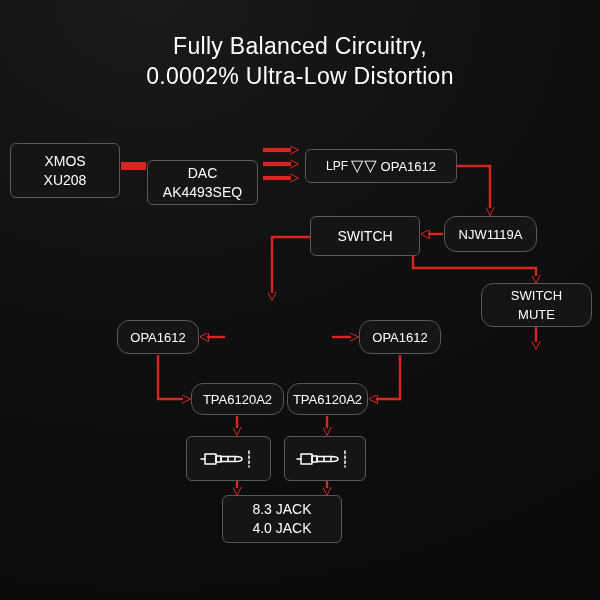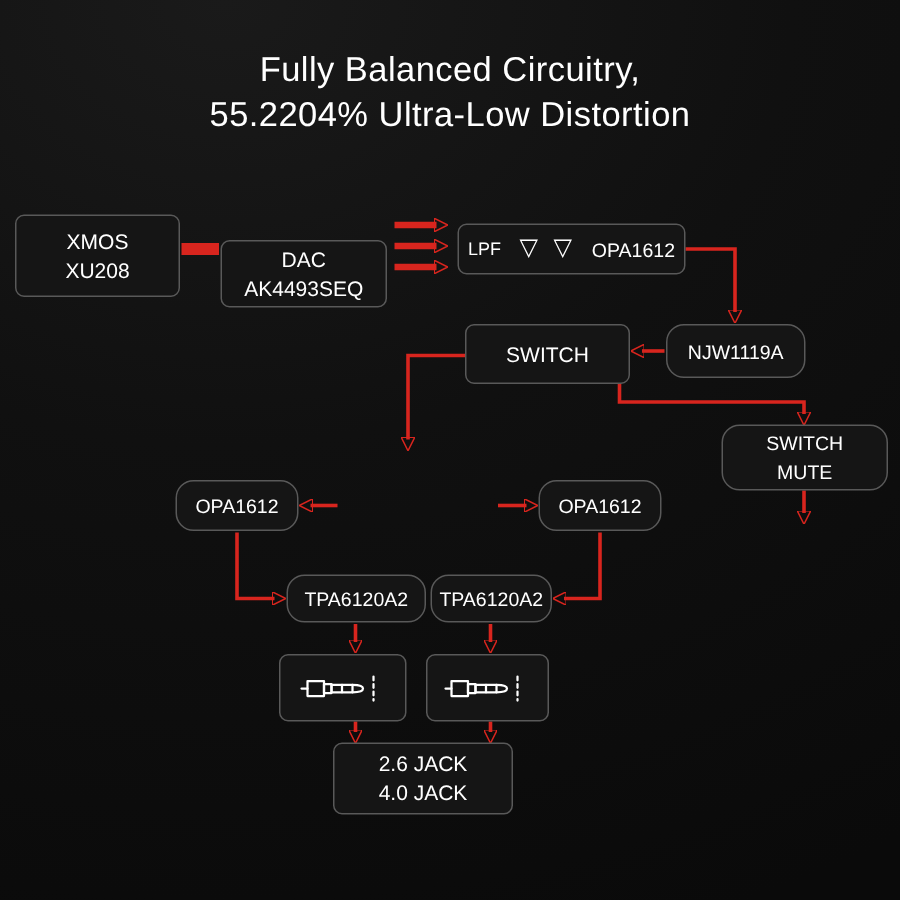--- a/index.html
+++ b/index.html
@@ -17,33 +17,33 @@
   .wires path { fill:none; stroke:#d8251e; }
   .wires .a   { stroke-width:2.4; }
   .wires .fat { stroke-width:4.2; }
   .wires .bar { stroke-width:8; }
   .node {
     position:absolute; background:#151515; border:1px solid #595959; border-radius:6px;
     color:#ffffff; display:flex; flex-direction:column; align-items:center; justify-content:center;
     font-size:14px; line-height:19px; text-align:center;
   }
   .node.small { font-size:13px;border-radius:12px; }
-  .node.lpf { flex-direction:row; gap:3px; font-size:12px; padding:16px 6px;justify-content:space-between; }
+  .node.lpf { flex-direction:row; gap:3px; font-size:12px; padding:16px 6px; }
   .node.lpf .opamp { font-size:16px; line-height:16px; letter-spacing:-2px; color:#ffffff; }
   .node.lpf .chip { font-size:13px; margin-left:3px; }
   .node.jackicon svg { display:block; }
 </style>
 </head>
 <body>
 
 <div class="canvas">
 
   <div class="title">
     <div>Fully Balanced Circuitry,</div>
-    <div>55.2204% Ultra-Low Distortion</div>
+    <div>0.0002% Ultra-Low Distortion</div>
   </div>
 
   <svg class="wires" width="600" height="600" viewBox="0 0 600 600">
     <defs>
       <marker id="ah" markerUnits="userSpaceOnUse" markerWidth="9" markerHeight="9" refX="1.5" refY="4.5" orient="auto">
         <path d="M0,0 L9,4.5 L0,9 Z" fill="#d8251e" stroke="none"></path>
       </marker>
     </defs>
     <path class="bar" d="M121,166 H146"></path>
     <path class="fat" d="M263,150 H291" marker-end="url(#ah)"></path>
@@ -134,17 +134,17 @@
         <path d="M19 10 h5 v6 h-5 z"></path>
         <path d="M24 10.5 h14 v5 h-14 z"></path>
         <path d="M31 10.5 v5"></path>
         <path d="M38 10.5 q7 0 7 2.5 q0 2.5 -7 2.5"></path>
         <path d="M52 5 v16" stroke-dasharray="2.5 2.5"></path>
       </g>
     </svg>
   </div>
 
   <div class="node" style="left:222px;top:495px;width:120px;height:48px">
-    <span>2.6 JACK</span>
+    <span>8.3 JACK</span>
     <span>4.0 JACK</span>
   </div>
 
 </div>
 
 </body></html>

